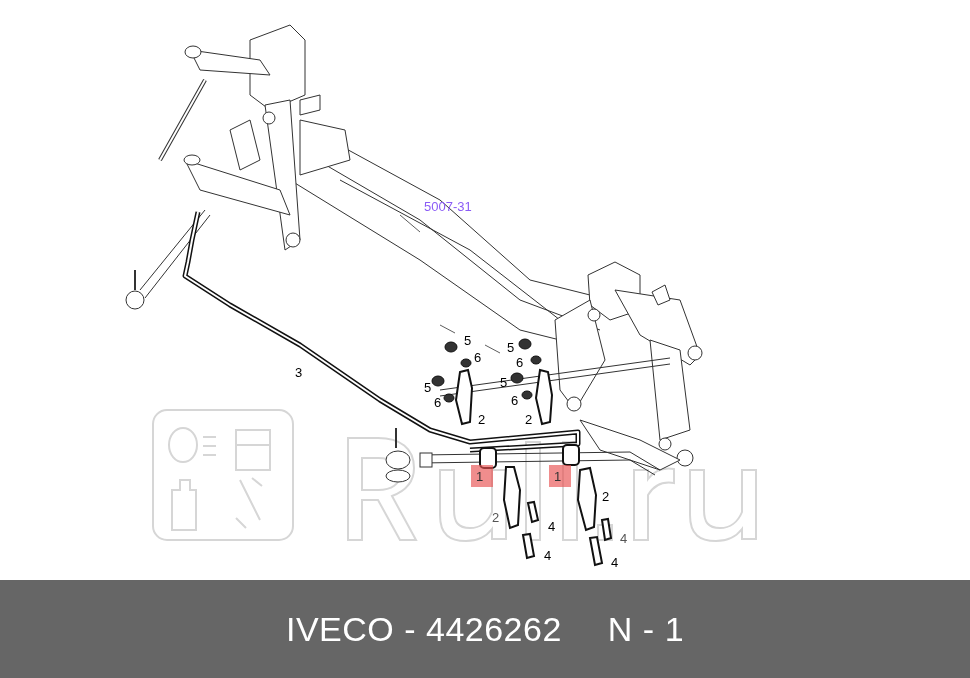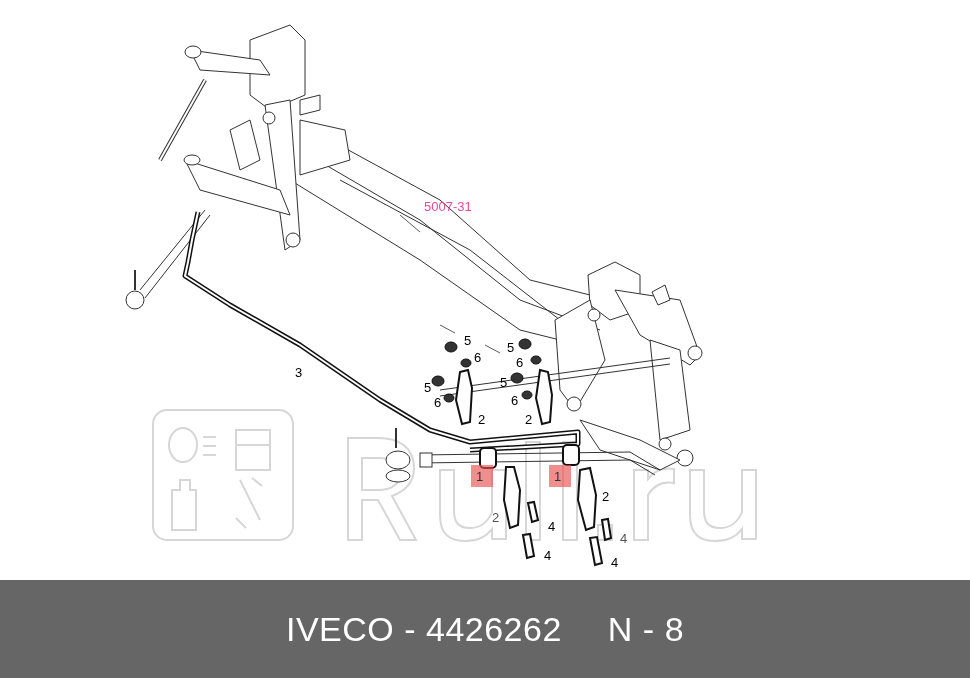--- a/index.html
+++ b/index.html
@@ -1,21 +1,21 @@
 <!DOCTYPE html>
 <html><head>
 <meta charset="utf-8">
 <style>
   html, body { margin:0; padding:0; }
   body { width:970px; height:678px; background:#ffffff; position:relative; overflow:hidden; font-family:"Liberation Sans", sans-serif; }
   .diagram { position:absolute; left:0; top:0; width:970px; height:580px; background:#fff; }
   .diagram svg { position:absolute; left:0; top:0; }
   .lbl { position:absolute; font-family:"Liberation Sans", sans-serif; font-size:13px; color:#000; line-height:1; }
   .lbl.grey { color:#555; }
-  .fig-num { position:absolute; left:424px; top:199px; font-size:13px; color:#ec4899; font-family:"Liberation Sans", sans-serif; }
+  .fig-num { position:absolute; left:424px; top:199px; font-size:13px; color:#8b5cf6; font-family:"Liberation Sans", sans-serif; }
   .hl { position:absolute; width:22px; height:22px; background:rgba(232,80,80,0.65); }
   .hl span { position:absolute; left:5px; top:4px; font-size:13px; color:#333; }
   .footer { position:absolute; left:0; top:580px; width:970px; height:98px; background:#666666; display:flex; align-items:center; justify-content:center; }
   .footer-text { color:#ffffff; font-size:34px; font-family:"Liberation Sans", sans-serif; letter-spacing:0.5px; white-space:pre; }
   .footer-text .gap { display:inline-block; width:46px; }
 </style>
 </head>
 <body>
 
 <div class="diagram">
@@ -163,14 +163,14 @@
 
   <div class="hl" style="left:471px;top:465px;">
     <span>1</span>
   </div>
   <div class="hl" style="left:549px;top:465px;">
     <span>1</span>
   </div>
 </div>
 
 <div class="footer">
-  <div class="footer-text"><span>IVECO</span> <span>-</span> <span>4426262</span><span class="gap"></span><span>N - 8</span></div>
+  <div class="footer-text"><span>IVECO</span> <span>-</span> <span>4426262</span><span class="gap"></span><span>N - 1</span></div>
 </div>
 
 </body></html>

